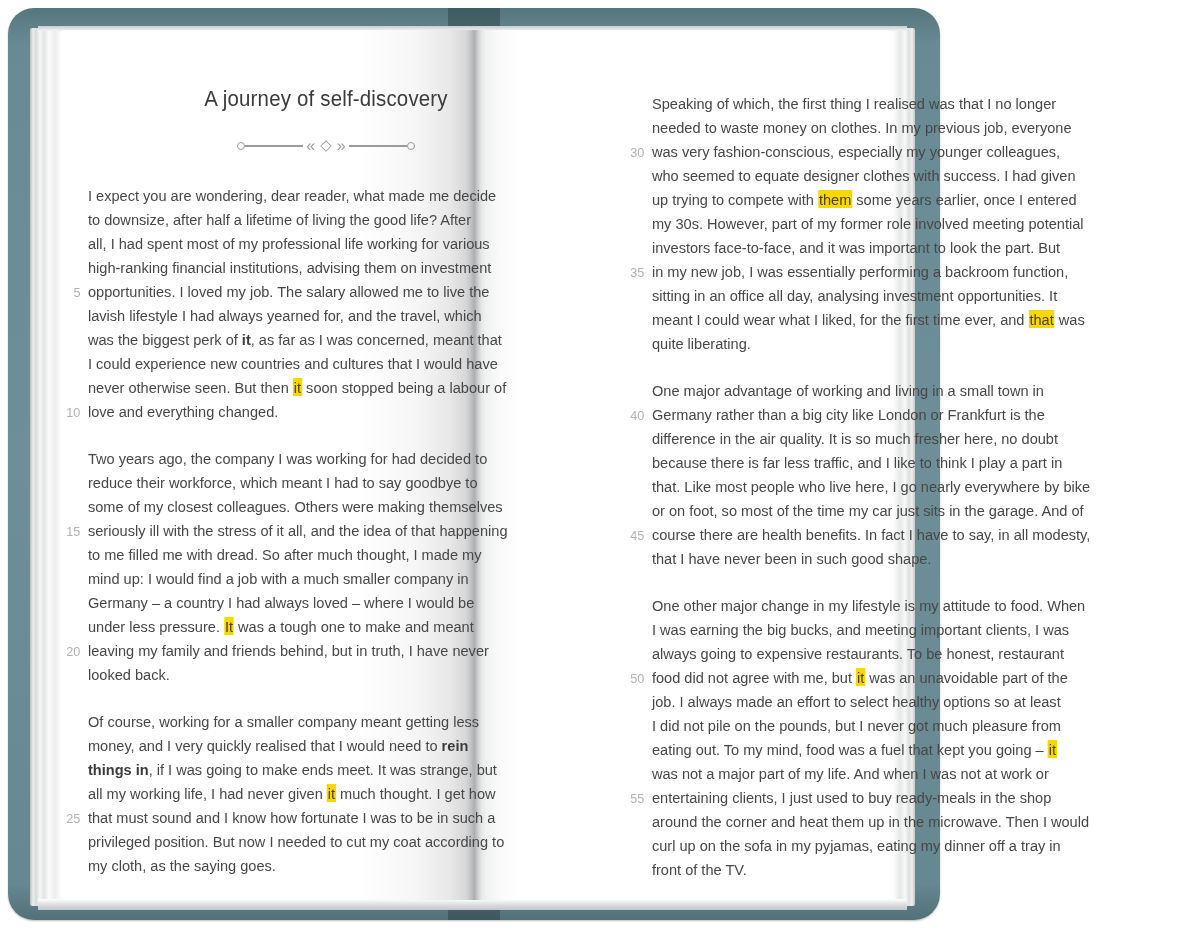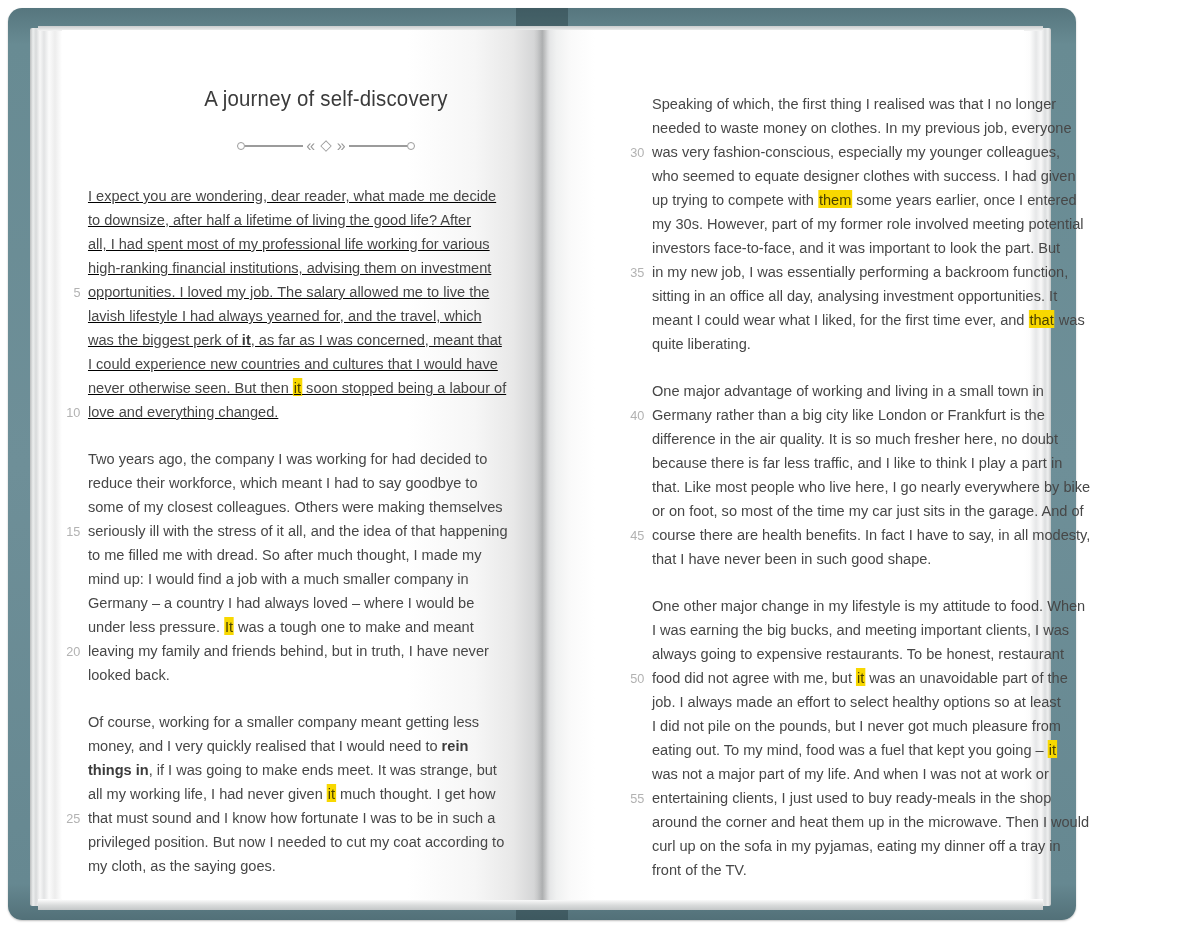--- a/index.html
+++ b/index.html
@@ -10,22 +10,22 @@
     height: 934px;
     font-family: "Liberation Sans", sans-serif;
     overflow: hidden;
   }
   .stage { position: relative; width: 1188px; height: 934px; }
 
   
   .book {
     position: absolute;
     left: 8px; top: 8px;
-    width: 1068px; height: 912px;
-    border-radius: 14px;
+    width: 932px; height: 912px;
+    border-radius: 26px;
     background: linear-gradient(to bottom, #56767e 0%, #688b93 4%, #6e8f98 50%, #668891 96%, #527078 100%);
     box-shadow: 0 1px 2px rgba(0,0,0,0.25);
   }
   .spine-notch-top, .spine-notch-bottom {
     position: absolute;
     left: calc(50% - 26px);
     width: 52px;
     background: rgba(30,50,56,0.38);
   }
   .spine-notch-top { top: 0; height: 22px; }
@@ -111,21 +111,21 @@
   }
   .ornament .glyph {
     font-size: 16px;
     line-height: 16px;
     padding: 0 3px;
     color: #9b9b9b;
   }
   .ornament .diamond { font-size: 15px; padding: 0 2px; position: relative; top: -1px; }
 
   .paragraph { margin: 4px; }
-  .content-left .paragraph:first-of-type { margin-top: 30px; text-decoration: underline; }
+  .content-left .paragraph:first-of-type { margin-top: 30px; }
   .paragraph + .paragraph { margin-top: 23px; }
 
   .line {
     height: 24px;
     line-height: 24px;
     white-space: nowrap;
     font-size: 15.5px;
     color: #474747;
     transform: scaleX(0.94);
     transform-origin: 0 50%;

